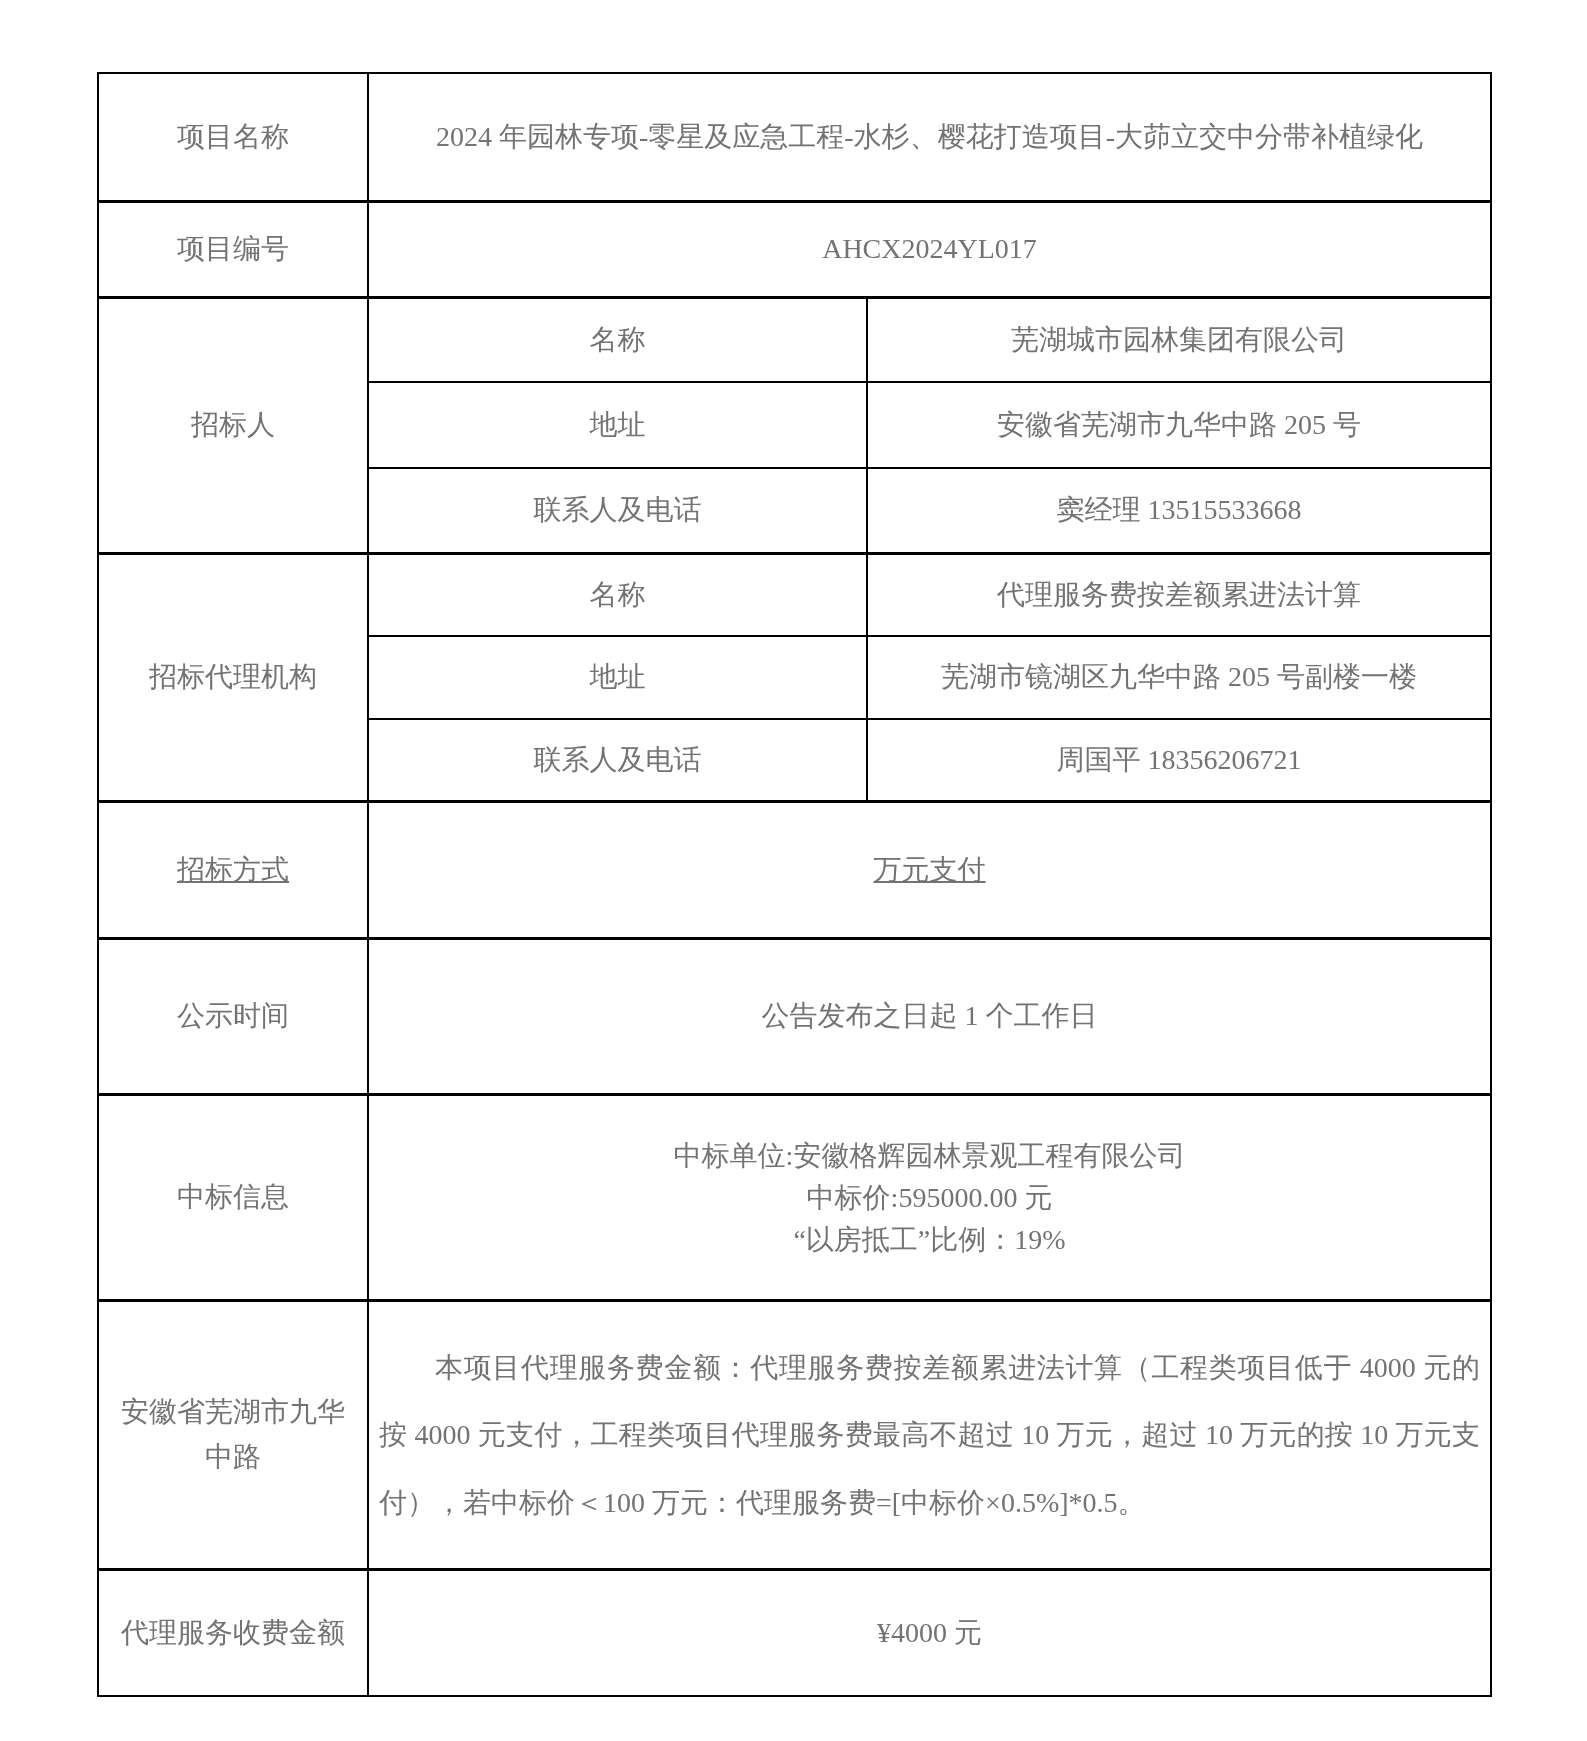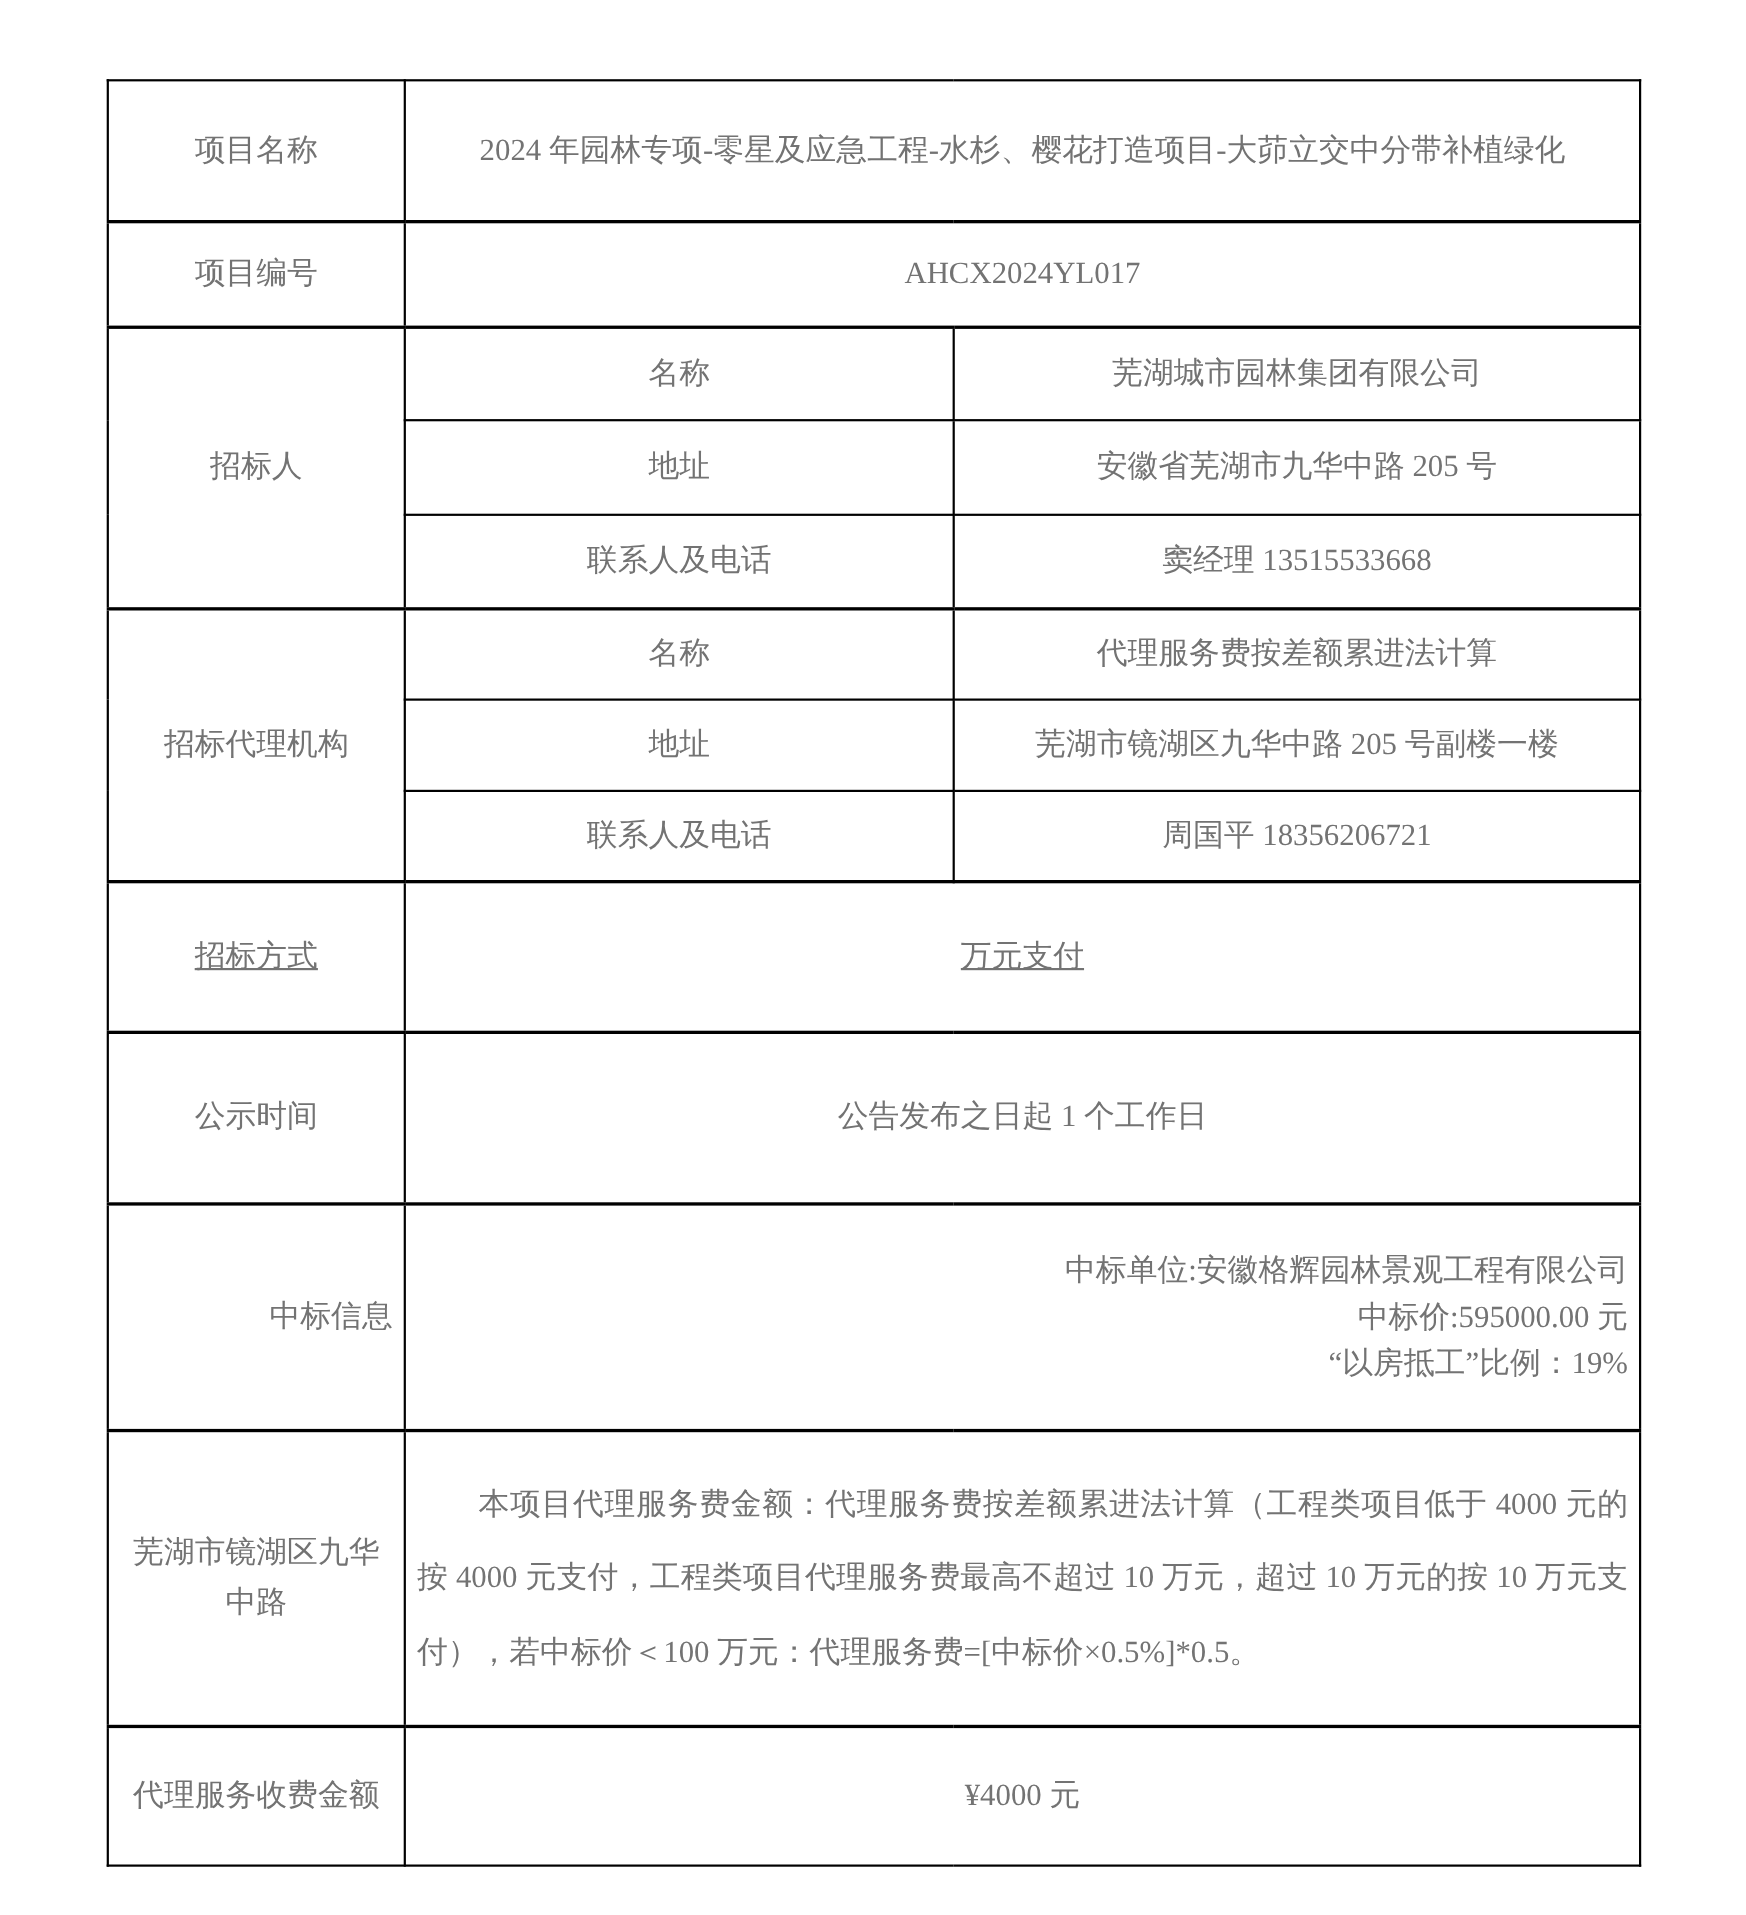--- a/index.html
+++ b/index.html
@@ -42,21 +42,21 @@
   tr.r1  td { height: 126px; }
   tr.r2  td { height: 93px;  }
   tr.r3  td { height: 82px;  }
   tr.r4  td { height: 84px;  }
   tr.r5  td { height: 83px;  }
   tr.r6  td { height: 80px;  }
   tr.r7  td { height: 81px;  }
   tr.r8  td { height: 80px;  }
   tr.r9  td { height: 134px; text-decoration: underline; }
   tr.r10 td { height: 153px; }
-  tr.r11 td { height: 203px; text-align: right; }
+  tr.r11 td { height: 203px; }
   tr.r12 td { height: 266px; }
   tr.r13 td { height: 124px; }
 
   td.award-cell div { line-height: 1.5; }
 
   td.para-cell {
     vertical-align: middle;
     padding: 0 14px;
   }
   .fee-para {
@@ -127,21 +127,21 @@
       <tr class="r11 thick">
         <td class="lab">中标信息</td>
         <td colspan="2" class="award-cell">
           <div>中标单位:安徽格辉园林景观工程有限公司</div>
           <div>中标价:595000.00 元</div>
           <div>“以房抵工”比例：19%</div>
         </td>
       </tr>
 
       <tr class="r12 thick">
-        <td class="lab">芜湖市镜湖区九华中路</td>
+        <td class="lab">安徽省芜湖市九华中路</td>
         <td colspan="2" class="para-cell">
           <div class="fee-para">本项目代理服务费金额：代理服务费按差额累进法计算（工程类项目低于 4000 元的按 4000 元支付，工程类项目代理服务费最高不超过 10 万元，超过 10 万元的按 10 万元支付），若中标价＜100 万元：代理服务费=[中标价×0.5%]*0.5。</div>
         </td>
       </tr>
 
       <tr class="r13 thick">
         <td class="lab">代理服务收费金额</td>
         <td colspan="2">¥4000 元</td>
       </tr>
     </tbody>

